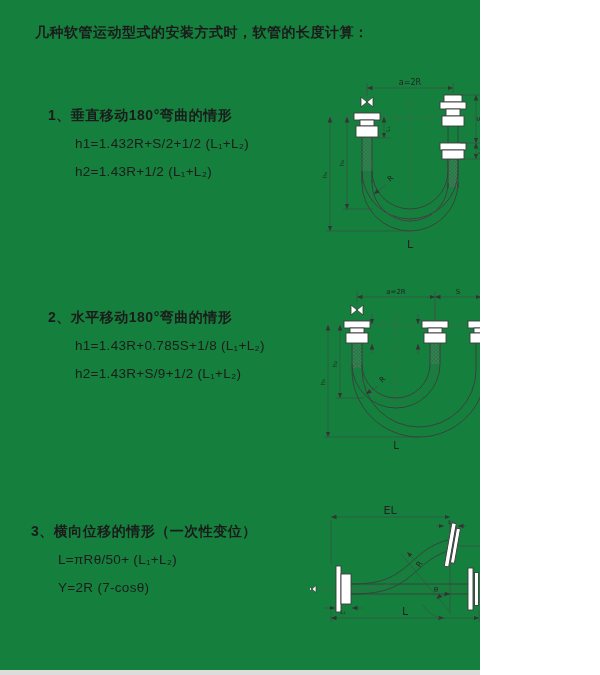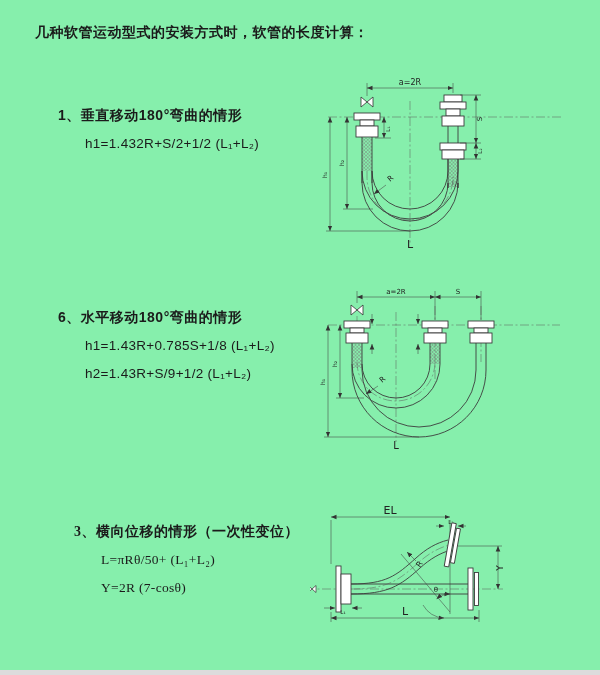--- a/index.html
+++ b/index.html
@@ -1,52 +1,53 @@
 <!DOCTYPE html>
 <html><head>
 <meta charset="utf-8">
 <style>
   html,body{margin:0;padding:0;background:#ffffff;}
   .page{
-    position:relative;width:600px;height:675px;background:#86efac;overflow:hidden;
+    position:relative;width:480px;height:675px;background:#15803d;overflow:hidden;
     font-family:"Liberation Sans","DejaVu Sans",sans-serif;color:#1b1b1b;
   }
   .title{
     position:absolute;left:35px;top:24px;font-size:14px;font-weight:600;
     letter-spacing:0.5px;white-space:nowrap;
   }
-  .sec{position:absolute;white-space:nowrap;margin-left:10px;}
+  .sec{position:absolute;white-space:nowrap;}
   .sec-heading{font-size:14px;font-weight:600;letter-spacing:0.5px;line-height:19px;}
   .formula{margin:10px 0 0 27px;font-size:13.5px;line-height:18px;letter-spacing:0.3px;}
   .s1{left:48px;top:106px;}
   .s2{left:48px;top:308px;}
-  .s3{left:64px;top:522px;font-family:Liberation Serif, serif;}
+  .s3{left:31px;top:522px;}
   svg.diagrams{position:absolute;left:310px;top:73px;}
   .ln{stroke:#3c3c3c;stroke-width:0.9;fill:none;}
   .fit{stroke:#3c3c3c;stroke-width:0.9;fill:#ffffff;}
   .dim{stroke:#444;stroke-width:0.55;fill:none;}
   .cl{stroke:#5a5a5a;stroke-width:0.5;fill:none;stroke-dasharray:9 2.5 2 2.5;}
   .hat{fill:url(#hatch);stroke:none;}
   text{fill:#222;font-family:"DejaVu Sans",sans-serif;}
   .scan-edge{position:absolute;left:0;right:0;bottom:0;height:5px;background:#dcdcdc;}
 </style>
 </head>
 <body>
 
 <div class="page">
 
   <div class="title">几种软管运动型式的安装方式时，软管的长度计算：</div>
 
   <div class="sec s1">
     <div class="sec-heading">1、垂直移动180°弯曲的情形</div>
     <div class="formula">h1=1.432R+S/2+1/2 (L₁+L₂)</div>
+    <div class="formula">h2=1.43R+1/2 (L₁+L₂)</div>
   </div>
 
   <div class="sec s2">
-    <div class="sec-heading">6、水平移动180°弯曲的情形</div>
+    <div class="sec-heading">2、水平移动180°弯曲的情形</div>
     <div class="formula">h1=1.43R+0.785S+1/8 (L₁+L₂)</div>
     <div class="formula">h2=1.43R+S/9+1/2 (L₁+L₂)</div>
   </div>
 
   <div class="sec s3">
     <div class="sec-heading">3、横向位移的情形（一次性变位）</div>
     <div class="formula">L=πRθ/50+ (L₁+L₂)</div>
     <div class="formula">Y=2R (7-cosθ)</div>
   </div>
 

